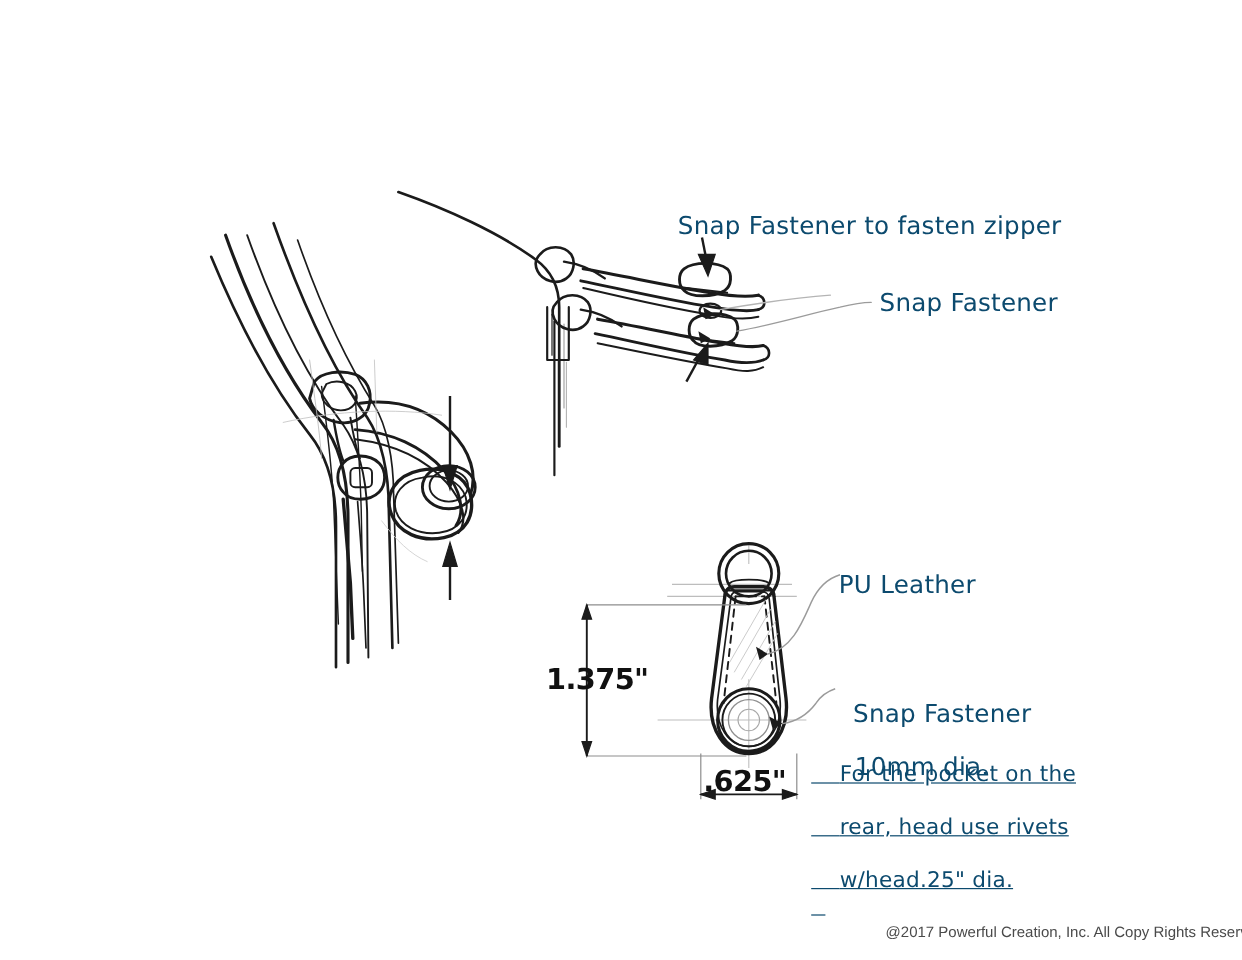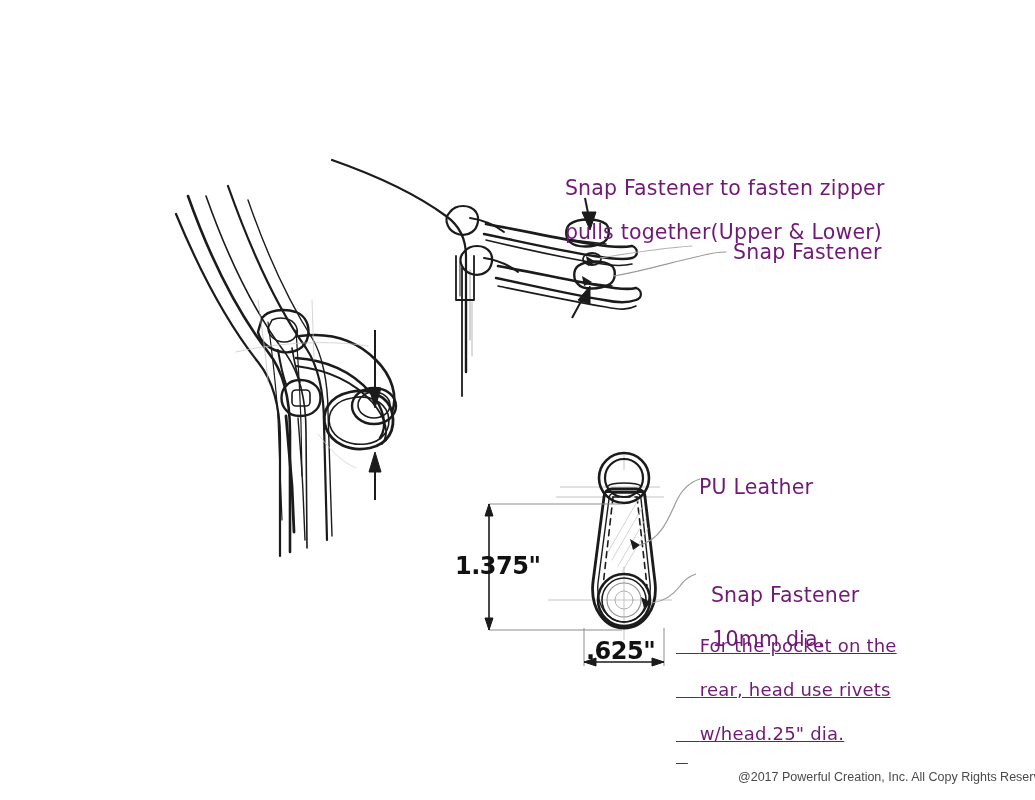--- a/index.html
+++ b/index.html
@@ -19,21 +19,21 @@
   }
   #sheet svg.layer {
     position: absolute;
     left: 0;
     top: 0;
     width: 1035px;
     height: 800px;
   }
   .anno {
     position: absolute;
-    color: #701a75;
+    color: #0c4a6e;
     font-family: "DejaVu Sans", sans-serif;
     white-space: pre;
     line-height: 1.08;
     letter-spacing: 0.2px;
   }
   .anno-lg {
     font-size: 20.5px;
   }
   .anno-sm {
     font-size: 18px;
@@ -261,21 +261,20 @@
     <polygon points="640,545 630,539 633,550" fill="#1b1b1b" stroke="none"></polygon>
 
     <g fill="none" stroke="#9b9b9b" stroke-width="1.2">
       <path d="M652 603 C 666 601, 674 594, 680 586 C 684 580, 690 576, 696 574"></path>
     </g>
     <polygon points="652,603 641,597 644,608" fill="#1b1b1b" stroke="none"></polygon>
   </svg>
 
   <div class="anno anno-lg" style="left:538px; top:155px;">
     <span>Snap Fastener to fasten zipper</span><br>
-    <span>pulls together(Upper &amp; Lower)</span>
   </div>
 
   <div class="anno anno-lg" style="left:733px; top:241px;">Snap Fastener</div>
 
   <div class="anno anno-lg" style="left:699px; top:476px;">PU Leather</div>
 
   <div class="anno anno-lg" style="left:684px; top:562px; text-align:center; width:142px;">
     <span>Snap Fastener</span><br>
     <span>10mm dia.</span>
   </div>

